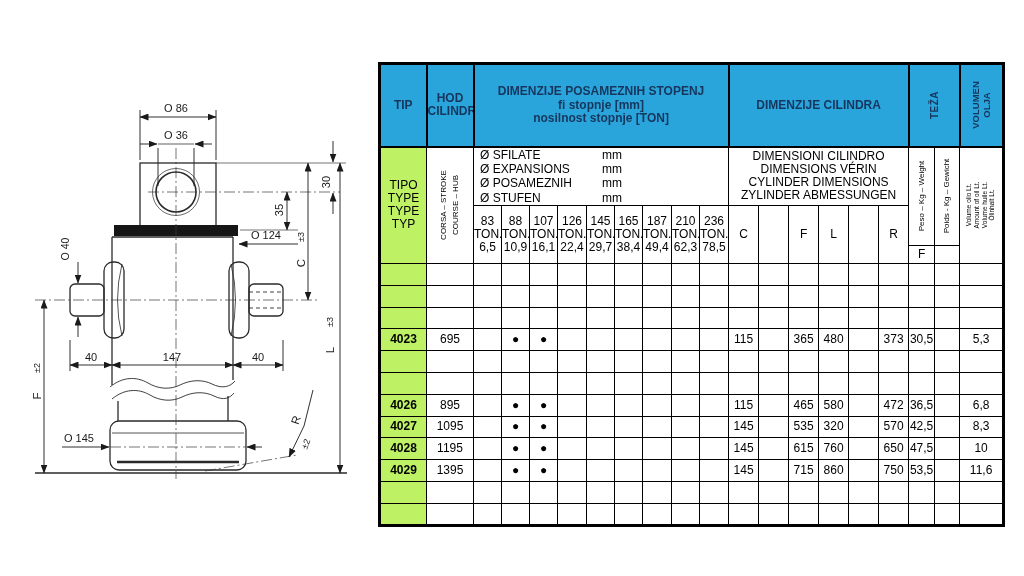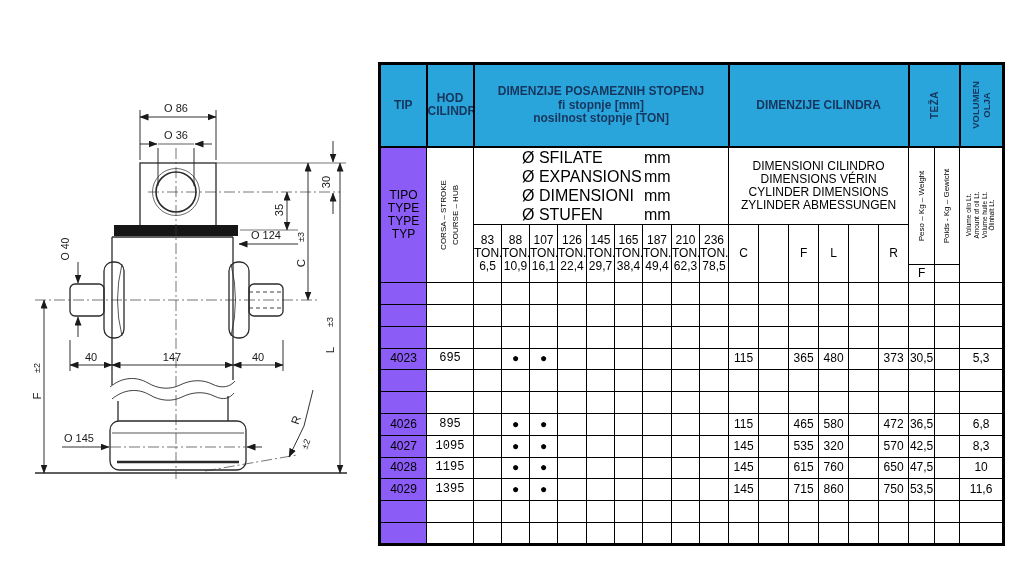--- a/index.html
+++ b/index.html
@@ -11,42 +11,42 @@
   table.spec{position:absolute;left:378px;top:62px;width:624px;border-collapse:collapse;
              table-layout:fixed;border:3px solid #000;}
   table.spec td{border:1px solid #000;padding:0;overflow:hidden;vertical-align:middle;
                 text-align:center;font-size:12px;line-height:1.1;position:relative;}
   tr.r-hdr td{border-width:2px;background:#29A5DC;color:#17365D;font-weight:bold;}
   tr.r-hdr{height:83px;}
   tr.r-sub1{height:50px;}
   tr.r-sub2{height:40px;}
   tr.r-sub3{height:18px;}
   tr.r-data{height:21.8px;}
-  .gray{background:#8b5cf6;}
+  .gray{background:#bef264;}
   .tip-h{font-size:13px;}
   .hod-h{font-size:8.5px;line-height:1.25;}
   .stages-h{font-size:11px;line-height:1.45;}
   .cyl-h{font-size:11px;}
   .tipo{font-size:11.5px;line-height:1.3;}
   .stages{text-align:left;vertical-align:middle;}
-  .stage-line{display:flex;padding-left:6px;font-size:16px;line-height:1.2;margin-left:42px;}
+  .stage-line{display:flex;padding-left:6px;font-size:12px;line-height:1.2;}
   .stage-line .lb{width:122px;text-align:left;}
   .ton{font-size:7.5px;line-height:1.25;}
   .cyl4{text-align:left;padding-left:5px;font-size:9.5px;font-weight:normal;line-height:1.24;}
   .dimletter{font-size:13px;}
   .rot{position:absolute;top:50%;left:50%;transform:translate(-50%,-50%) rotate(-90deg);
        transform-origin:center;white-space:nowrap;text-align:center;}
   .teza{font-size:10px;font-weight:bold;letter-spacing:.5px;}
   .vol-h{font-size:9.5px;font-weight:bold;line-height:1.2;}
   .corsa{font-size:8px;line-height:1.5;}
   .pp{font-size:8px;}
   .voll{font-size:6.5px;line-height:1.2;}
   .wf{font-size:9px;}
-  .tipcell{font-weight:normal;font-size:13px;}
-  .hodcell{font-family:Liberation Mono, monospace;font-size:13px;}
+  .tipcell{font-weight:bold;font-size:13px;}
+  .hodcell{font-family:Liberation Sans, sans-serif;font-size:13px;}
   .dot{font-size:9px;}
   .ar{text-align:right;padding-right:3px;margin-top:8px;}
   .al{text-align:left;padding-left:3px;}
   .wv{font-size:10.5px;}
   .vv{font-size:11.5px;}
 </style>
 </head>
 <body>
 
 <div class="sheet">
@@ -208,21 +208,21 @@
       <td colspan="9" class="stages">
         <div class="stage-line">
               <span class="lb">Ø SFILATE</span>
               <span>mm</span>
             </div>
         <div class="stage-line">
               <span class="lb">Ø EXPANSIONS</span>
               <span>mm</span>
             </div>
         <div class="stage-line">
-              <span class="lb">Ø DIMENSIONI</span>
+              <span class="lb">Ø POSAMEZNIH</span>
               <span>mm</span>
             </div>
         <div class="stage-line">
               <span class="lb">Ø STUFEN</span>
               <span>mm</span>
             </div>
       </td>
       <td colspan="6" class="cyl4">
         <div>DIMENSIONI CILINDRO</div>
         <div>DIMENSIONS VÉRIN</div>

